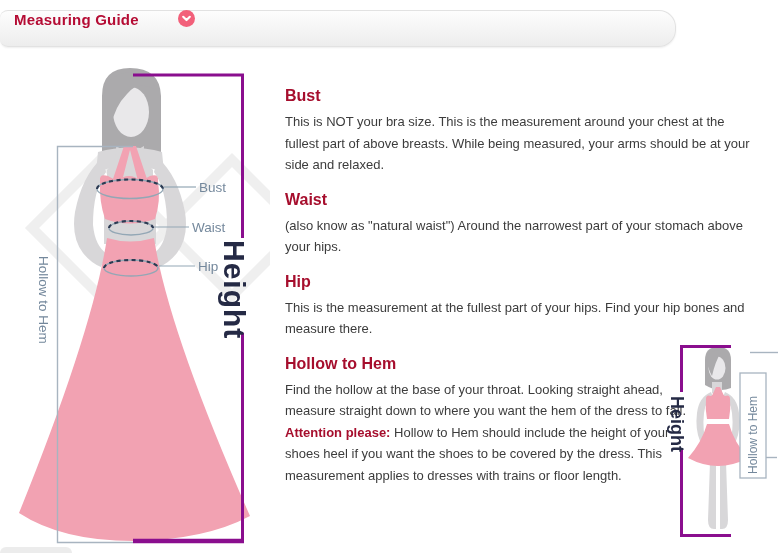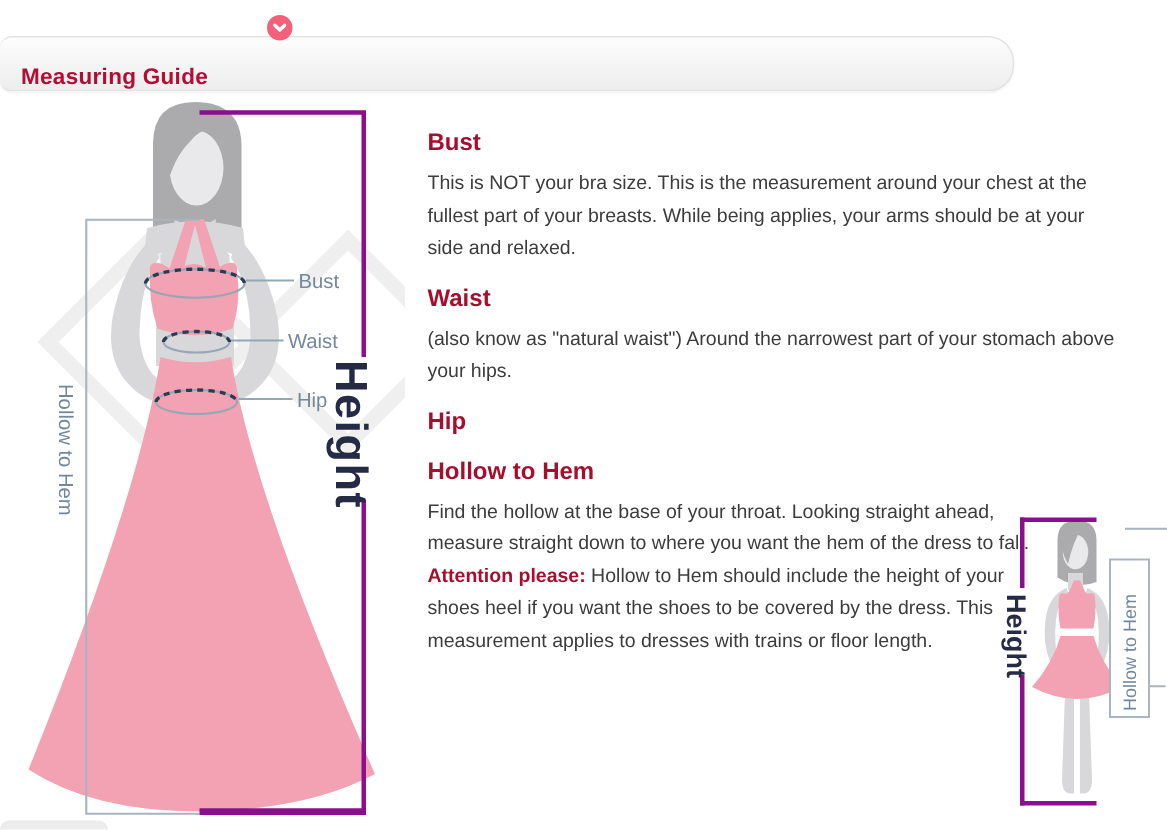--- a/index.html
+++ b/index.html
@@ -3,26 +3,26 @@
 <meta charset="utf-8">
 <style>
   html,body{margin:0;padding:0;}
   body{
     width:778px;height:553px;position:relative;overflow:hidden;
     background:#ffffff;
     font-family:"Liberation Sans", sans-serif;
   }
   
   .header-bar{
-    position:absolute;left:0;top:24px;width:676px;height:37px;
+    position:absolute;left:0;top:10px;width:676px;height:37px;
     background:linear-gradient(#fdfdfd,#ededed);
     border:1px solid #e2e2e2;border-left:none;
     border-radius:8px 17px 17px 8px;
     box-shadow:0 1px 2px rgba(0,0,0,.07);
-    display:flex;align-items:flex-end;box-sizing:border-box;
+    display:flex;align-items:flex-start;box-sizing:border-box;
   }
   .header-title{
     margin-left:14px;font-size:15px;font-weight:bold;color:#b50c34;
     letter-spacing:.2px;
   }
   .chevron-btn{
     position:absolute;left:178px;top:10px;width:17px;height:17px;
     border-radius:50%;background:#f2607a;border:none;padding:0;cursor:pointer;
     display:flex;align-items:center;justify-content:center;
   }
@@ -114,28 +114,30 @@
     <line x1="242.5" y1="75" x2="242.5" y2="238" stroke="#8a0e8e" stroke-width="3"></line>
     <line x1="242.5" y1="333" x2="242.5" y2="541" stroke="#8a0e8e" stroke-width="3"></line>
     <line x1="133" y1="541" x2="244" y2="541" stroke="#8a0e8e" stroke-width="4.5"></line>
     <text transform="translate(224,240) rotate(90)" font-size="30" font-weight="bold" letter-spacing="1" fill="#252a45">Height</text>
   </g>
 </svg>
 
 <div class="text-col">
   <h3 class="sec-heading first">Bust</h3>
   <p class="sec-body">This is NOT your bra size. This is the measurement around your chest at the
-fullest part of your breasts. While being applies, your arms should be at your
+fullest part of above breasts. While being measured, your arms should be at your
 side and relaxed.</p>
 
   <h3 class="sec-heading">Waist</h3>
   <p class="sec-body">(also know as "natural waist") Around the narrowest part of your stomach above
 your hips.</p>
 
   <h3 class="sec-heading">Hip</h3>
+  <p class="sec-body">This is the measurement at the fullest part of your hips. Find your hip bones and
+measure there.</p>
 
   <h3 class="sec-heading">Hollow to Hem</h3>
   <p class="sec-body"><span>Find the hollow at the base of your throat. Looking straight ahead,
 measure straight down to where you want the hem of the dress to fall.
 </span><strong class="attn">Attention please:</strong><span> Hollow to Hem should include the height of your
 shoes heel if you want the shoes to be covered by the dress. This
 measurement applies to dresses with trains or floor length.</span></p>
 </div>
 
 <svg class="diagram-small" width="122" height="218" viewBox="656 335 122 218">

